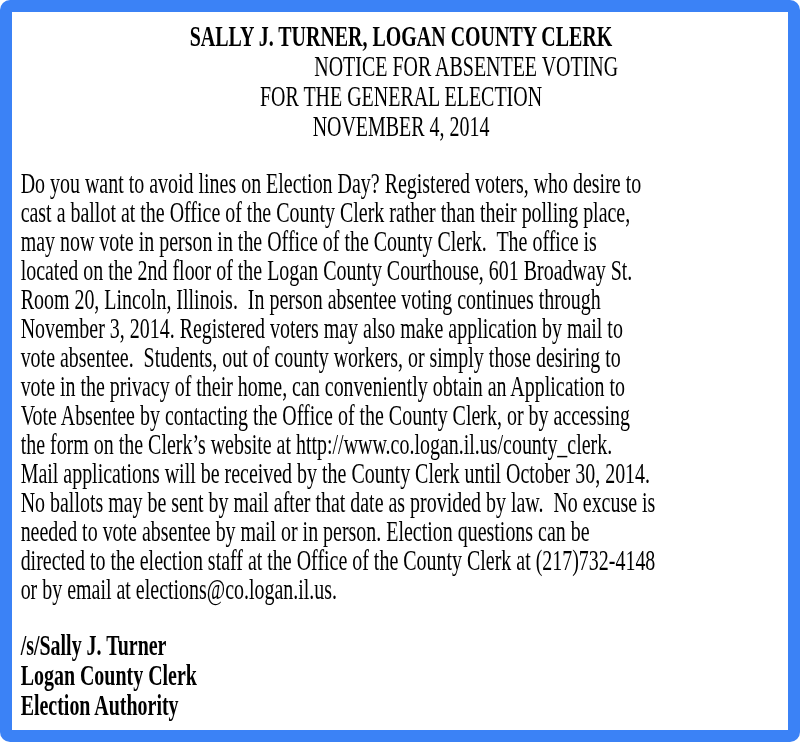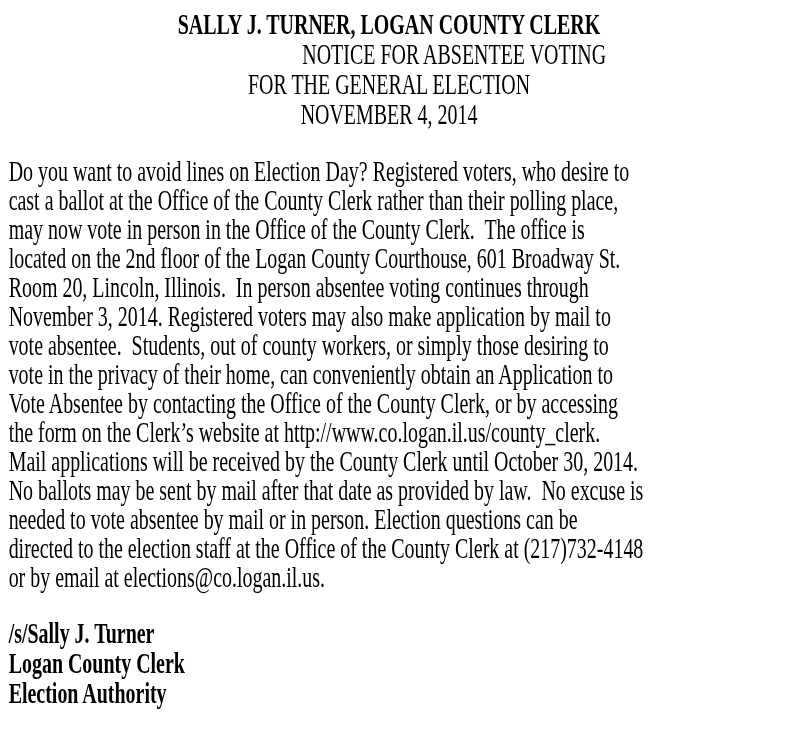--- a/index.html
+++ b/index.html
@@ -5,20 +5,21 @@
   html, body {
     margin: 0;
     padding: 0;
     background: #ffffff;
   }
   .frame {
     width: 800px;
     height: 742px;
     box-sizing: border-box;
     background: #3b82f6;
+    padding: 12px;
     border-radius: 10px;
   }
   .paper {
     width: 100%;
     height: 100%;
     background: #ffffff;
     overflow: hidden;
   }
   
   .scalewrap {

